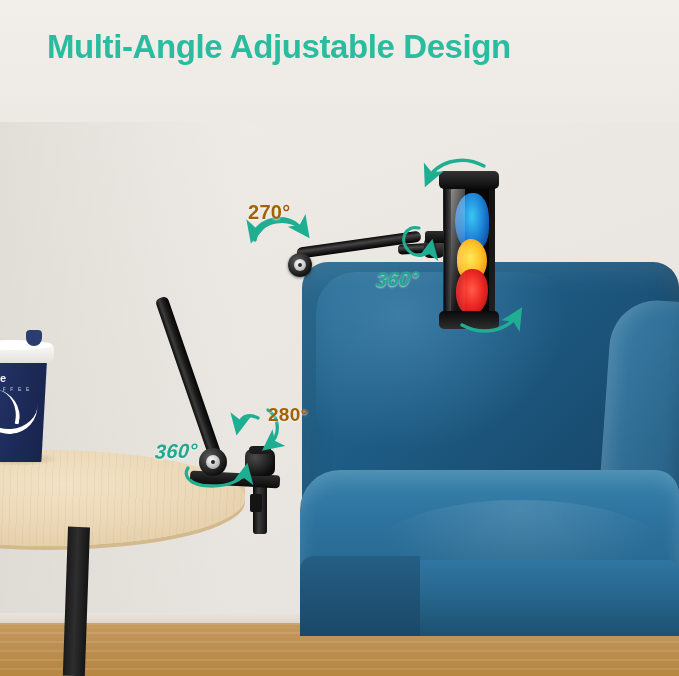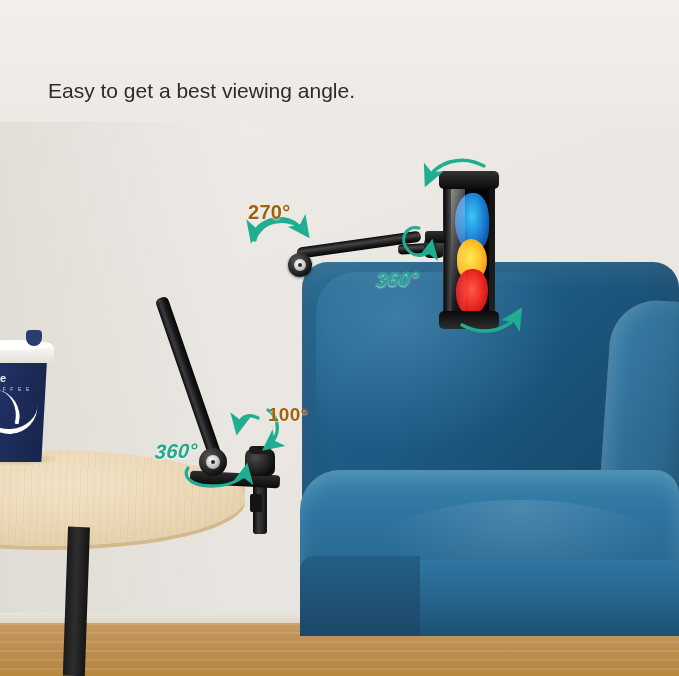--- a/index.html
+++ b/index.html
@@ -413,20 +413,20 @@
     <path d="M258,418 C246,412 240,418 238,428" fill="none" stroke="#1FAE92" stroke-width="3.3" stroke-linecap="round" marker-end="url(#ah)"></path>
     <path d="M268,410 C280,418 281,436 268,446" fill="none" stroke="#1FAE92" stroke-width="3.3" stroke-linecap="round" marker-end="url(#ah)"></path>
 
     <path d="M484,166 C462,154 436,162 428,180" fill="none" stroke="#1FAE92" stroke-width="3.4" stroke-linecap="round" marker-end="url(#ah)"></path>
 
     <path d="M462,325 C484,337 508,330 518,314" fill="none" stroke="#1FAE92" stroke-width="3.4" stroke-linecap="round" marker-end="url(#ah)"></path>
   </svg>
 
   <div class="ann ann-270">270°</div>
   <div class="ann ann-360-top">360°</div>
-  <div class="ann ann-180">100°</div>
+  <div class="ann ann-180">280°</div>
   <div class="ann ann-360-bottom">360°</div>
 
   <div class="header-band">
-    <div class="subtitle">Easy to get a best viewing angle.</div>
+    <div class="title">Multi-Angle Adjustable Design</div>
   </div>
 
 </div>
 
 </body></html>

